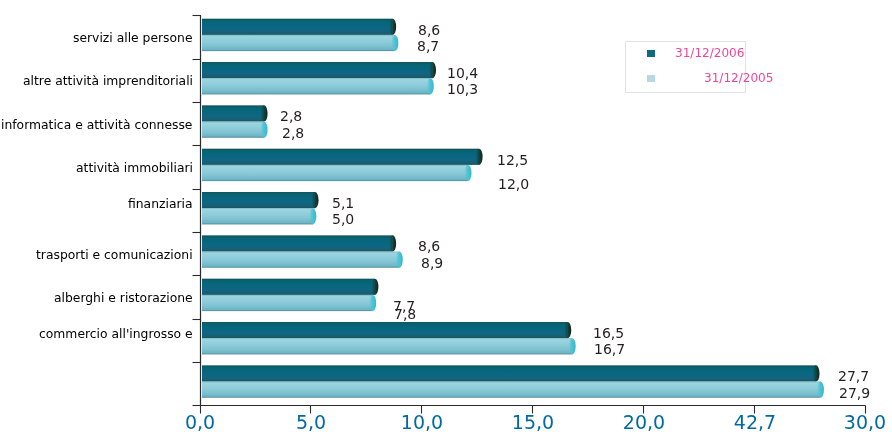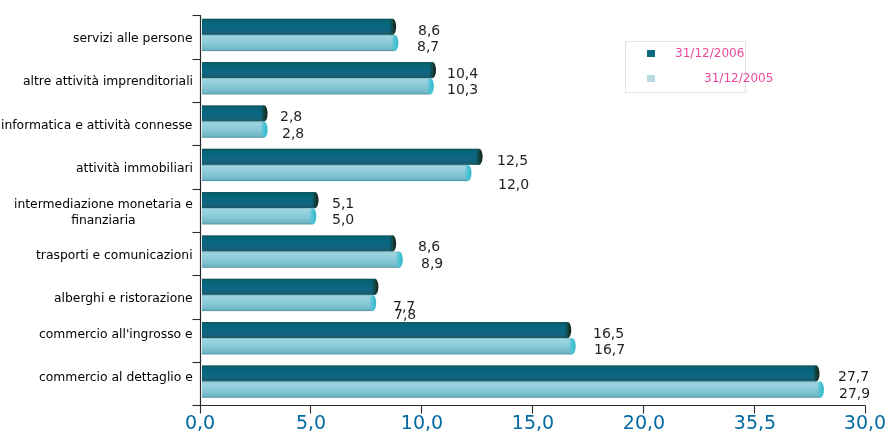--- a/index.html
+++ b/index.html
@@ -159,34 +159,32 @@
       <div class="cat-label" style="right: 699.4px; top: 74.35px;">
         <div>altre attività imprenditoriali</div>
       </div>
       <div class="cat-label" style="right: 699.4px; top: 117.683px;">
         <div>informatica e attività connesse</div>
       </div>
       <div class="cat-label" style="right: 699.4px; top: 161.017px;">
         <div>attività immobiliari</div>
       </div>
       <div class="cat-label" style="right: 699.4px; top: 196.5px;">
-        <div>intermediazione monetaria e</div>
         <div>finanziaria</div>
       </div>
       <div class="cat-label" style="right: 699.4px; top: 247.683px;">
         <div>trasporti e comunicazioni</div>
       </div>
       <div class="cat-label" style="right: 699.4px; top: 291.017px;">
         <div>alberghi e ristorazione</div>
       </div>
       <div class="cat-label" style="right: 699.4px; top: 326.5px;">
         <div>commercio all'ingrosso e</div>
       </div>
       <div class="cat-label" style="right: 699.4px; top: 369.833px;">
-        <div>commercio al dettaglio e</div>
       </div>
     </div>
   <div id="val-labels">
       <div class="val-label" style="left: 417.833px; top: 23.7px;">8,6</div>
       <div class="val-label" style="left: 416.75px; top: 39.9px;">8,7</div>
       <div class="val-label" style="left: 446.933px; top: 67.0333px;">10,4</div>
       <div class="val-label" style="left: 446.817px; top: 83.2333px;">10,3</div>
       <div class="val-label" style="left: 280.467px; top: 110.367px;">2,8</div>
       <div class="val-label" style="left: 281.767px; top: 126.567px;">2,8</div>
       <div class="val-label" style="left: 497.183px; top: 153.7px;">12,5</div>
@@ -201,21 +199,21 @@
       <div class="val-label" style="left: 593.883px; top: 343.233px;">16,7</div>
       <div class="val-label" style="left: 837.717px; top: 370.367px;">27,7</div>
       <div class="val-label" style="left: 838.85px; top: 386.567px;">27,9</div>
     </div>
   <div id="x-labels">
       <div class="xtick-label" style="width: 60px; left: 170.4px; top: 416.4px;">0,0</div>
       <div class="xtick-label" style="width: 60px; left: 281.233px; top: 416.4px;">5,0</div>
       <div class="xtick-label" style="width: 60px; left: 392.067px; top: 416.4px;">10,0</div>
       <div class="xtick-label" style="width: 60px; left: 502.9px; top: 416.4px;">15,0</div>
       <div class="xtick-label" style="width: 60px; left: 613.733px; top: 416.4px;">20,0</div>
-      <div class="xtick-label" style="width: 60px; left: 724.567px; top: 416.4px;">35,5</div>
+      <div class="xtick-label" style="width: 60px; left: 724.567px; top: 416.4px;">42,7</div>
       <div class="xtick-label" style="width: 60px; left: 835.4px; top: 416.4px;">30,0</div>
     </div>
   <div id="legend" style="left: 625px; top: 40.5px; width: 121.3px; height: 52px;">
       <div class="legend-row" style="left: 21px; top: 5.9px;">
         <span class="legend-swatch" style="background: rgb(13, 106, 128);"></span>
         <span class="legend-text">31/12/2006</span>
       </div>
       <div class="legend-row" style="left: 21px; top: 30.9px; gap: 29px;">
         <span class="legend-swatch" style="background: rgb(184, 217, 224);"></span>
         <span class="legend-text">31/12/2005</span>

